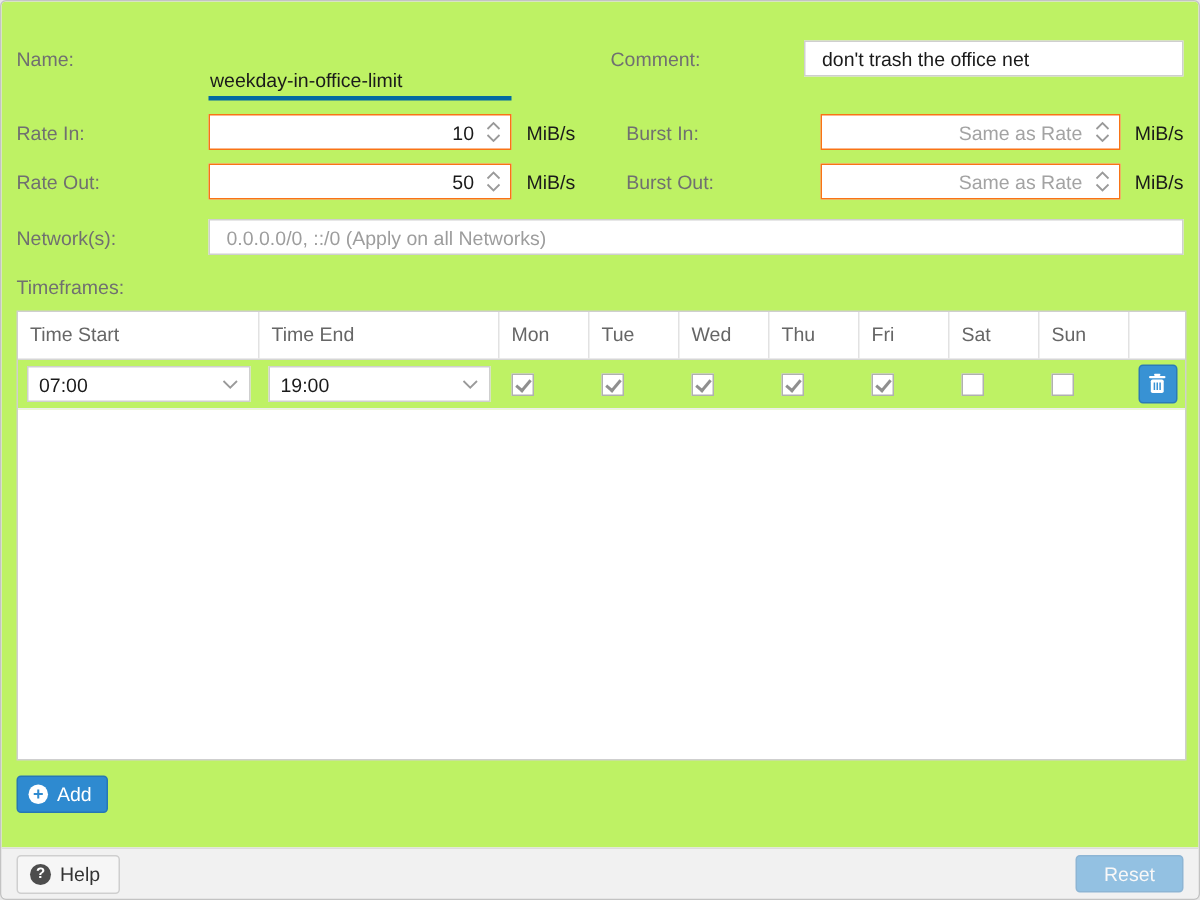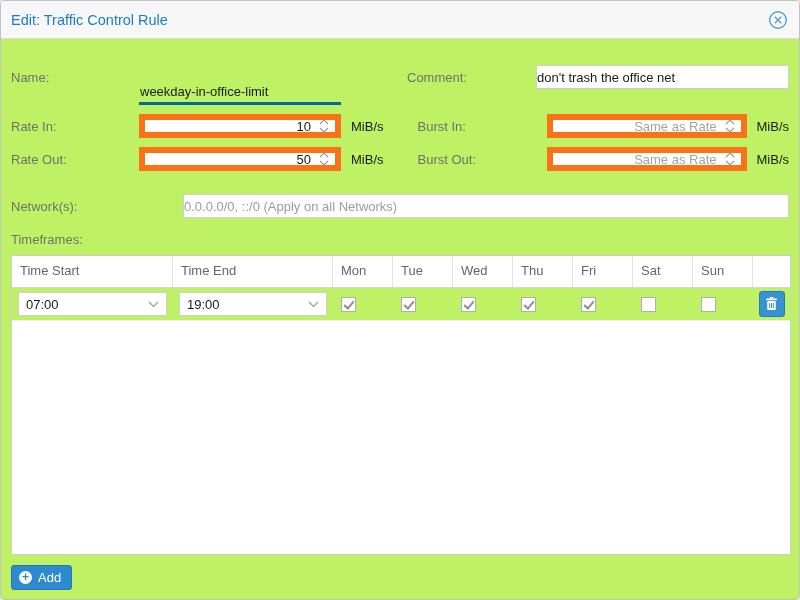--- a/index.html
+++ b/index.html
@@ -28,27 +28,27 @@
   .half.left { width:390px; }
   .half.right { margin-left:18px; flex:1; }
   .flabel { width:128px; color:#707070; flex:0 0 128px; }
   .flabel.right-lbl { width:129px; flex:0 0 129px; }
   .display-value {
     width:202px; height:24px; line-height:22px; padding-left:1px;
     border-bottom:3px solid #0369a1; color:#1a1a1a;margin-top:32px;
   }
   .text-input {
     height:24px; border:1px solid #cfcfcf; background:#fff;
-    padding:0 0; font-family:inherit; font-size:13px; color:#1a1a1a; outline:none;
+    padding:0 11px; font-family:inherit; font-size:13px; color:#1a1a1a; outline:none;
   }
   .text-input::placeholder { color:#9d9d9d; opacity:1; }
   .comment-input { width:253px; }
   .network-input { flex:1; }
   .spinner {
-    height:24px; border:6px solid #f97316; background:#fff;
+    height:24px; border:1px solid #f97316; background:#fff;
     display:flex; align-items:center;padding-left:22px;
   }
   .spinner .spin-value { flex:1; text-align:right; padding-right:8px; color:#1a1a1a; }
   .spinner .spin-value.placeholder { color:#a3a3a3; }
   .spinner .spin-arrows { display:flex; flex-direction:column; row-gap:2px; padding-right:6px; cursor:pointer; }
   .rate-spin { width:202px; }
   .burst-spin { width:200px; }
   .unit { margin-left:10px; color:#1a1a1a; }
   .section-label { color:#707070; margin:14px 0 8px 0; }
   
@@ -119,30 +119,20 @@
     color:#ffffff; font-size:13px; cursor:pointer;
   }
   .btn-primary.disabled { opacity:0.5; }
   .btn-ok { min-width:95px; margin-right:8px; }
 </style>
 </head>
 <body>
 
 <div class="dialog">
 
-  <div class="titlebar">
-    <span class="title">Edit: Traffic Control Rule</span>
-    <span class="close-btn">
-      <svg width="20" height="20" viewBox="0 0 20 20">
-        <circle cx="10" cy="10" r="8.3" fill="none" stroke="#55a1d6" stroke-width="1.4"></circle>
-        <line x1="6.8" y1="6.8" x2="13.2" y2="13.2" stroke="#55a1d6" stroke-width="1.4"></line>
-        <line x1="13.2" y1="6.8" x2="6.8" y2="13.2" stroke="#55a1d6" stroke-width="1.4"></line>
-      </svg>
-    </span>
-  </div>
 
   <div class="body">
 
     
     <div class="form-row">
       <div class="half left">
         <span class="flabel">Name:</span>
         <span class="display-value">weekday-in-office-limit</span>
       </div>
       <div class="half right">
@@ -213,21 +203,21 @@
             <svg width="10" height="6" viewBox="0 0 10 6">
                 <polyline points="1,1 5,5 9,1" fill="none" stroke="#9a9a9a" stroke-width="1.2"></polyline>
               </svg>
           </span>
         </span>
         <span class="unit">MiB/s</span>
       </div>
     </div>
 
     
-    <div class="form-row" style="margin-top:23px;gap:44px;">
+    <div class="form-row" style="margin-top:13px;">
       <span class="flabel" style="align-self:center;">Network(s):</span>
       <input class="text-input network-input" placeholder="0.0.0.0/0, ::/0 (Apply on all Networks)" style="">
     </div>
 
     
     <div class="section-label">Timeframes:</div>
 
     
     <div class="grid">
       <div class="grid-header">

